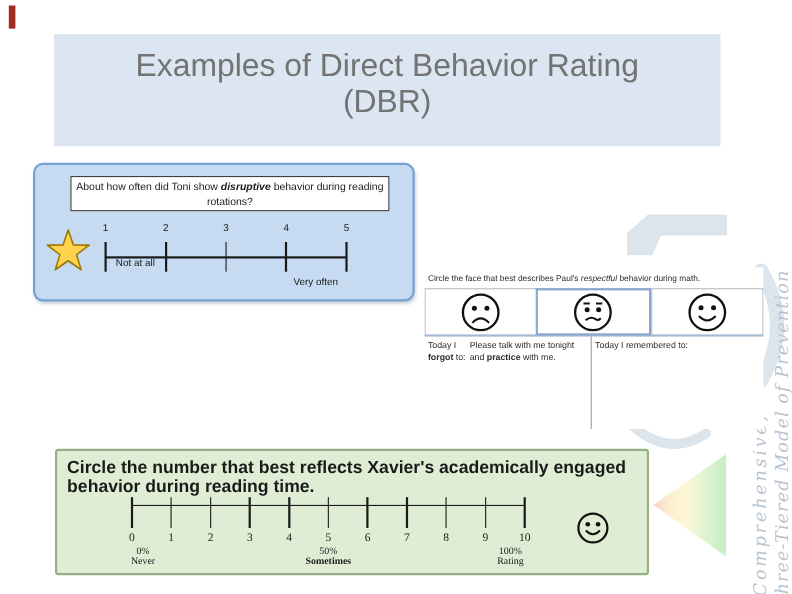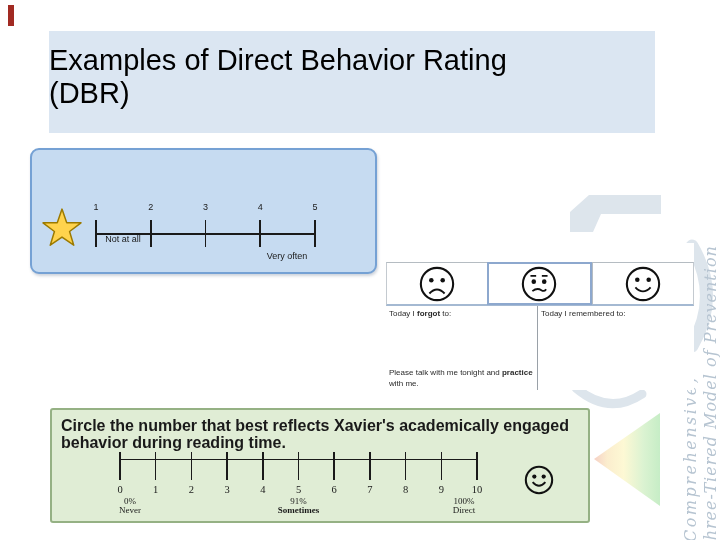--- a/index.html
+++ b/index.html
@@ -10,22 +10,22 @@
   .wm-svg{position:absolute;left:0;top:0;z-index:0;}
   .wm-text{position:absolute;z-index:0;font-family:"DejaVu Serif",serif;font-style:italic;
            color:#b6c4d1;white-space:nowrap;transform-origin:0 0;transform:rotate(-90deg);}
   .wm-line1{left:681px;top:542px;font-size:16px;letter-spacing:2.5px;}
   .wm-line2{left:701px;top:552px;font-size:16px;letter-spacing:1px;}
 
   .red-bar{position:absolute;left:8px;top:5px;width:6px;height:21px;background:#a12a22;z-index:2;}
 
   
   .title-box{position:absolute;left:49px;top:31px;width:606px;height:102px;background:#dbe6f2;
-             z-index:1;font-size:29px;line-height:33px;padding-top:13px;
-             box-sizing:border-box;color:#000000;}
+             z-index:1;text-align:center;font-size:29px;line-height:33px;padding-top:13px;
+             box-sizing:border-box;color:#737373;}
 
   
   .axis{position:absolute;height:1.6px;background:#1a1a1a;}
   .tick{position:absolute;width:1.6px;background:#1a1a1a;}
   .num{position:absolute;transform:translateX(-50%);color:#1a1a1a;}
   .num.serif{font-family:"Liberation Serif",serif;}
   .anchor{position:absolute;transform:translateX(-50%);font-size:9px;white-space:nowrap;}
 
   
   .toni-box{position:absolute;left:30px;top:148px;width:347px;height:126px;z-index:1;
@@ -41,21 +41,21 @@
   .paul-box{position:absolute;left:386px;top:243px;width:308px;height:147px;background:#ffffff;
             z-index:1;font-size:7.6px;color:#2b2b2b;}
   .paul-header{position:absolute;left:3px;top:5px;width:304px;white-space:nowrap;}
   .faces-row{position:absolute;left:0px;top:19px;width:306px;height:41px;display:flex;
              border-top:1px solid #b5bcc2;border-bottom:2px solid #a4b9d2;
              border-left:1px solid #c4cad0;border-right:1px solid #c4cad0;box-sizing:content-box;}
   .face-cell{flex:1;display:flex;align-items:center;justify-content:center;}
   .face-cell + .face-cell{border-left:1px solid #b5bcc2;}
   .face-cell.mid{border:2px solid #8da8ce;margin:-1px 0;}
   .paul-cols{position:absolute;left:0;top:63px;width:306px;height:84px;display:flex;}
-  .pcol{display:flex;flex-direction:column;justify-content:space-between;box-sizing:border-box;
+  .pcol{display:flex;flex-direction:row;justify-content:space-between;box-sizing:border-box;
         padding:2px 3px 1px 3px;font-size:8px;line-height:11px;}
   .pcol.left{width:151px;}
   .pcol.right{flex:1;border-left:1px solid #9aa1a8;}
 
   
   .xavier-box{position:absolute;left:50px;top:408px;width:540px;height:115px;z-index:1;
               background:#e0edd5;border:2px solid #95b184;border-radius:3px;box-sizing:border-box;}
   .xavier-prompt{position:absolute;left:9px;top:7px;width:524px;font-size:16px;line-height:17px;font-weight:bold;}
   .xavier-smiley{position:absolute;left:470px;top:53px;}
 </style>
@@ -83,20 +83,23 @@
   <div class="wm-text wm-line2">Three-Tiered Model of Prevention</div>
 
   <div class="red-bar"></div>
 
   <div class="title-box">
     <div>Examples of Direct Behavior Rating</div>
     <div>(DBR)</div>
   </div>
 
   <div class="toni-box">
+    <div class="toni-q">
+      <span>About how often did Toni show </span><b><i>disruptive</i></b><span> behavior during reading rotations?</span>
+    </div>
     <svg class="toni-star" width="42" height="44" viewBox="0 0 40 40">
       <path d="M20,2 L24.5,14.9 L38.1,15.1 L27.2,23.3 L31.2,36.4 L20,28.6 L8.8,36.4 L12.8,23.3 L1.9,15.1 L15.5,14.9 Z" fill="#ffd34d" stroke="#9c7a00" stroke-width="1.4" stroke-linejoin="round"></path>
     </svg>
     <div id="toni-scale" class="scale">
       <span class="anchor" style="left:91px;top:84px;">Not at all</span>
       <span class="anchor" style="left:255px;top:101px;">Very often</span>
     <div class="axis" style="left: 64px; top: 83px; width: 219px;"></div>
         <div class="tick" style="left: 63.2px; top: 70px; height: 27px;"></div>
         <div class="num" style="left: 64px; top: 52px; font-size: 9px;">1</div>
         <div class="tick" style="left: 117.95px; top: 70px; height: 27px;"></div>
@@ -104,20 +107,23 @@
         <div class="tick" style="left: 172.7px; top: 70px; height: 27px;"></div>
         <div class="num" style="left: 173.5px; top: 52px; font-size: 9px;">3</div>
         <div class="tick" style="left: 227.45px; top: 70px; height: 27px;"></div>
         <div class="num" style="left: 228.25px; top: 52px; font-size: 9px;">4</div>
         <div class="tick" style="left: 282.2px; top: 70px; height: 27px;"></div>
         <div class="num" style="left: 283px; top: 52px; font-size: 9px;">5</div>
       </div>
   </div>
 
   <div class="paul-box">
+    <div class="paul-header">
+      <span>Circle the face that best describes Paul's </span><i>respectful</i><span> behavior during math.</span>
+    </div>
     <div class="faces-row">
       <div class="face-cell">
         <svg width="38" height="38" viewBox="-20 -20 40 40">
           <circle r="17" fill="none" stroke="#111" stroke-width="2.2"></circle>
           <circle cx="-6" cy="-4" r="2.4" fill="#111"></circle>
             <circle cx="6" cy="-4" r="2.4" fill="#111"></circle>
           <path d="M-8,10 Q0,1.5 8,10" fill="none" stroke="#111" stroke-width="2"></path>
         </svg>
       </div>
       <div class="face-cell mid">
@@ -176,24 +182,24 @@
         <div class="tick" style="left: 317.1px; top: 42px; height: 28px;"></div>
         <div class="num serif" style="left: 317.9px; top: 74px; font-size: 10.5px;">7</div>
         <div class="tick" style="left: 352.8px; top: 42px; height: 28px;"></div>
         <div class="num serif" style="left: 353.6px; top: 74px; font-size: 10.5px;">8</div>
         <div class="tick" style="left: 388.5px; top: 42px; height: 28px;"></div>
         <div class="num serif" style="left: 389.3px; top: 74px; font-size: 10.5px;">9</div>
         <div class="tick" style="left: 424.2px; top: 42px; height: 28px;"></div>
         <div class="num serif" style="left: 425px; top: 74px; font-size: 10.5px;">10</div>
         <span class="num serif" style="left: 78px; top: 85.5px; font-size: 9px;">0%</span>
         <span class="num serif" style="left: 78px; top: 95px; font-size: 9px;">Never</span>
-        <span class="num serif" style="left: 246.5px; top: 85.5px; font-size: 9px;">91%</span>
+        <span class="num serif" style="left: 246.5px; top: 85.5px; font-size: 9px;">50%</span>
         <span class="num serif" style="left: 246.5px; top: 95px; font-size: 9px; font-weight: bold;">Sometimes</span>
         <span class="num serif" style="left: 412px; top: 85.5px; font-size: 9px;">100%</span>
-        <span class="num serif" style="left: 412px; top: 95px; font-size: 9px;">Direct</span>
+        <span class="num serif" style="left: 412px; top: 95px; font-size: 9px;">Rating</span>
       </div>
     <svg class="xavier-smiley" width="34" height="34" viewBox="-20 -20 40 40">
       <circle r="15.5" fill="none" stroke="#111" stroke-width="2.4"></circle>
       <circle cx="-5.5" cy="-4" r="2.5" fill="#111"></circle>
         <circle cx="5.5" cy="-4" r="2.5" fill="#111"></circle>
       <path d="M-7.5,2.5 Q0,11 7.5,2.5" fill="none" stroke="#111" stroke-width="2.2"></path>
     </svg>
   </div>
 
 </div>

